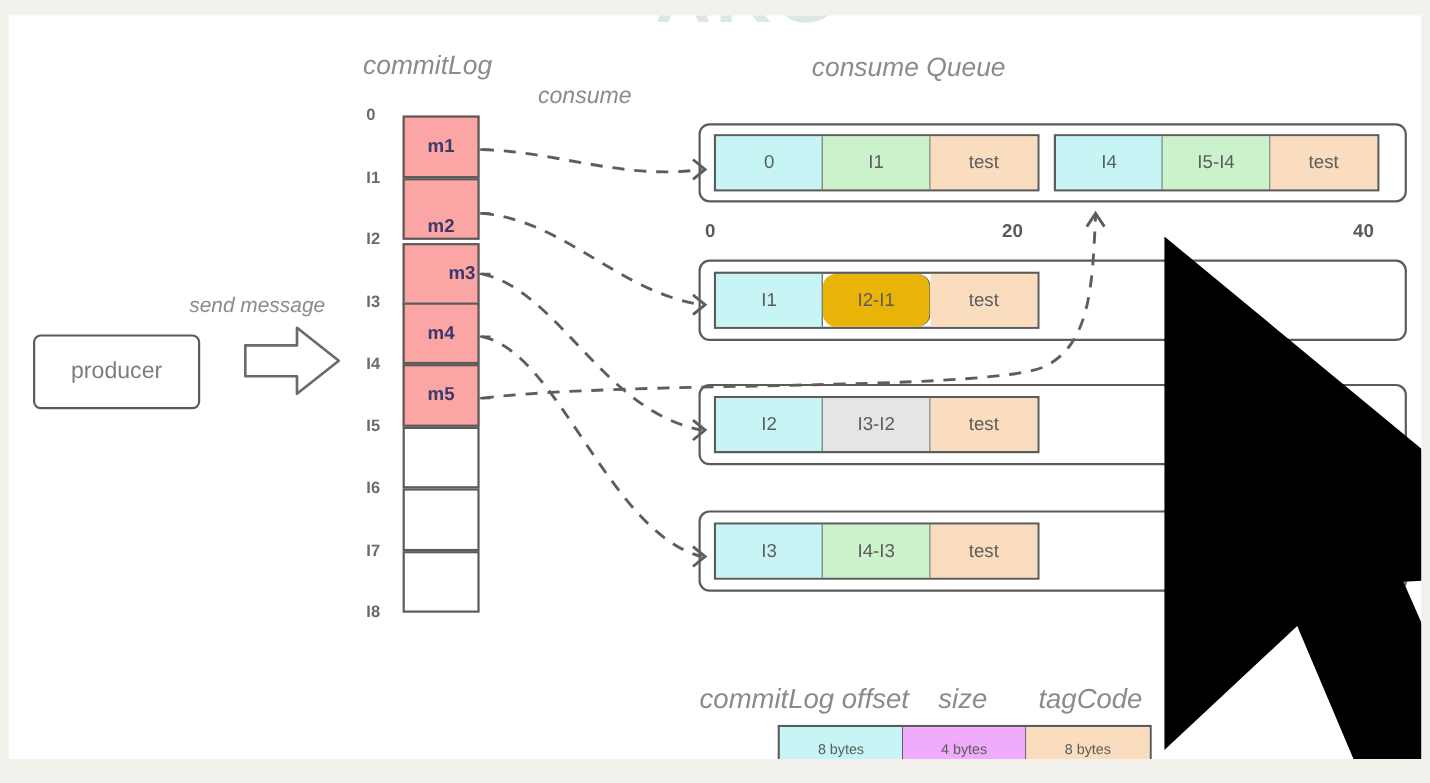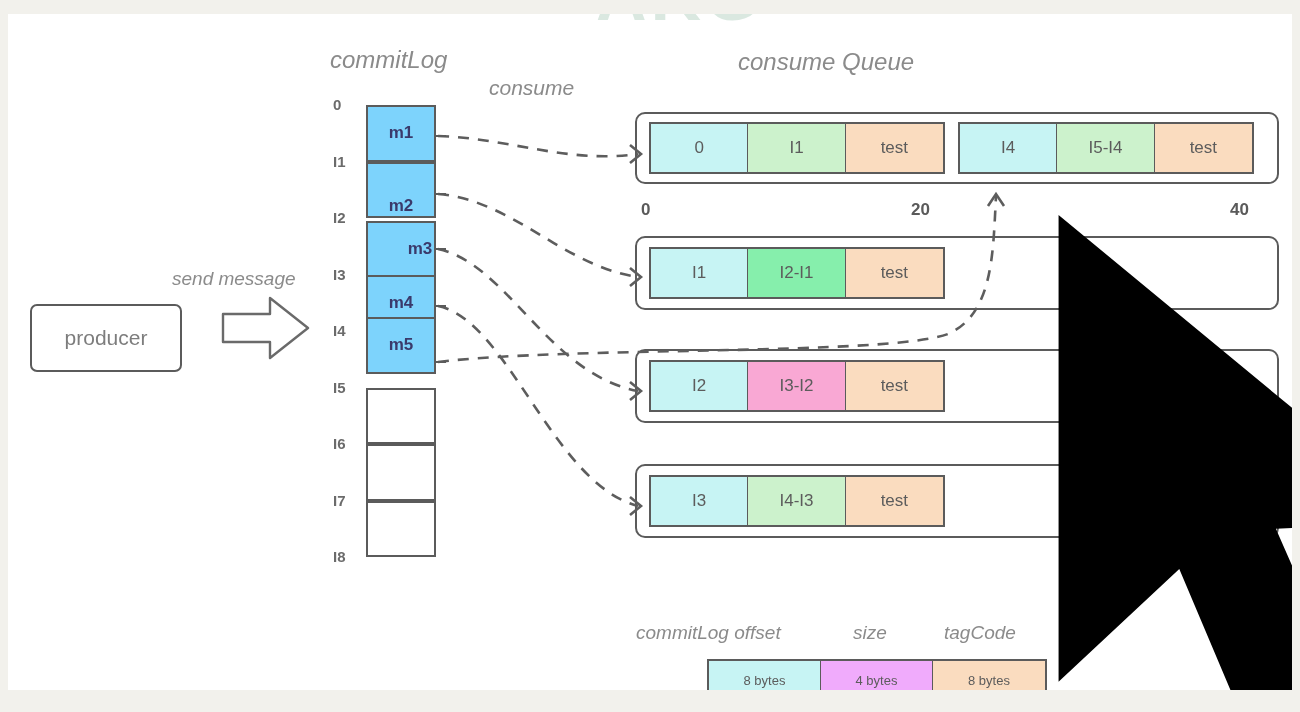--- a/index.html
+++ b/index.html
@@ -20,33 +20,33 @@
   .tick{position:absolute;color:#6b6b6b;font-size:15px;font-weight:700;font-family:"Liberation Sans",sans-serif;}
   .axnum{position:absolute;color:#5a5a5a;font-size:17px;font-weight:700;font-family:"Liberation Sans",sans-serif;}
 
   
   #producer-box{position:absolute;left:22px;top:290px;width:148px;height:64px;border:2px solid #5b5b5b;border-radius:7px;background:#fff;display:flex;align-items:center;justify-content:center;}
   #producer-box span{color:#7d7d7d;font-size:21px;}
 
   
   #commitlog{position:absolute;left:358px;top:91px;width:70px;height:456px;}
   .cl-cell{position:absolute;left:0;width:70px;box-sizing:border-box;border:2px solid #5b5b5b;display:flex;align-items:center;justify-content:center;}
-  .cl-cell.filled{background:#7dd3fc;}
+  .cl-cell.filled{background:#fca5a5;}
   .cl-cell span{color:#3a3a6b;font-size:17px;font-weight:700;}
 
   
   .q-outer{position:absolute;left:627px;width:644px;box-sizing:border-box;border:2.5px solid #5b5b5b;border-radius:10px;background:#fff;}
   .q-group{position:absolute;top:9px;height:52px;box-sizing:border-box;border:2px solid #5b5b5b;display:flex;}
   .q-cell{box-sizing:border-box;border-right:1.5px solid #5b5b5b;display:flex;align-items:center;justify-content:center;font-size:17px;color:#5c5c5c;}
   .q-cell:last-child{border-right:none;}
 
   
   #legend-row{position:absolute;left:699px;top:645px;height:42px;box-sizing:border-box;border:2px solid #5b5b5b;display:flex;}
   #legend-row .q-cell{font-size:13px;}
-  #legend-labels .lbl{font-size:19px;text-align:center;}
+  #legend-labels .lbl{font-size:25px;text-align:center;}
 
   svg{position:absolute;left:0;top:0;width:1284px;height:676px;pointer-events:none;}
   .dash{fill:none;stroke:#5d5d5d;stroke-width:2.6;stroke-dasharray:11 9;stroke-linecap:butt;}
   .solidline{fill:none;stroke:#5b5b5b;stroke-width:2;}
   #cursor{position:absolute;left:650px;top:201px;pointer-events:none;}
 </style>
 </head>
 <body>
 
 <div id="canvas">
@@ -94,21 +94,21 @@
       </div>
       <div class="cl-cell filled" style="top: 56.5px; height: 56.5px; align-items: flex-end;">
         <span>m2</span>
       </div>
       <div class="cl-cell filled" style="top: 116px; height: 56.5px; padding-left: 38px;">
         <span>m3</span>
       </div>
       <div class="cl-cell filled" style="top: 169.5px; height: 56.5px;">
         <span>m4</span>
       </div>
-      <div class="cl-cell filled" style="top: 212px; height: 56.5px;">
+      <div class="cl-cell filled" style="top: 226px; height: 56.5px;">
         <span>m5</span>
       </div>
       <div class="cl-cell" style="top: 282.5px; height: 56.5px;"></div>
       <div class="cl-cell" style="top: 339px; height: 56.5px;"></div>
       <div class="cl-cell" style="top: 395.5px; height: 56.5px;"></div>
     </div>
   <div id="commitlog-offsets">
       <div class="tick" style="left: 325px; top: 82px;">0</div>
       <div class="tick" style="left: 325px; top: 138.5px;">I1</div>
       <div class="tick" style="left: 325px; top: 195px;">I2</div>
@@ -129,28 +129,28 @@
         </div>
         <div class="q-group" style="left: 321px; width: 296px; top: 8px;">
           <div class="q-cell" style="width: 98.6667px; background: rgb(199, 244, 244);">I4</div>
           <div class="q-cell" style="width: 98.6667px; background: rgb(204, 242, 204);">I5-I4</div>
           <div class="q-cell" style="width: 98.6667px; background: rgb(250, 220, 191);">test</div>
         </div>
       </div>
       <div class="q-outer" style="top: 222px; height: 74px;">
         <div class="q-group" style="left: 12px; width: 296px; top: 9px;">
           <div class="q-cell" style="width: 98.6667px; background: rgb(199, 244, 244);">I1</div>
-          <div class="q-cell" style="width: 98.6667px; background: #86efac;">I2-I1</div>
+          <div class="q-cell" style="width: 98.6667px; background: #eab308; border-radius: 12px;">I2-I1</div>
           <div class="q-cell" style="width: 98.6667px; background: rgb(250, 220, 191);">test</div>
         </div>
       </div>
       <div class="q-outer" style="top: 335px; height: 74px;">
         <div class="q-group" style="left: 12px; width: 296px; top: 9px;">
           <div class="q-cell" style="width: 98.6667px; background: rgb(199, 244, 244);">I2</div>
-          <div class="q-cell" style="width: 98.6667px; background: #f9a8d4;">I3-I2</div>
+          <div class="q-cell" style="width: 98.6667px; background: #e5e5e5;">I3-I2</div>
           <div class="q-cell" style="width: 98.6667px; background: rgb(250, 220, 191);">test</div>
         </div>
       </div>
       <div class="q-outer" style="top: 450px; height: 74px;">
         <div class="q-group" style="left: 12px; width: 296px; top: 9px;">
           <div class="q-cell" style="width: 98.6667px; background: rgb(199, 244, 244);">I3</div>
           <div class="q-cell" style="width: 98.6667px; background: rgb(204, 242, 204);">I4-I3</div>
           <div class="q-cell" style="width: 98.6667px; background: rgb(250, 220, 191);">test</div>
         </div>
       </div>

